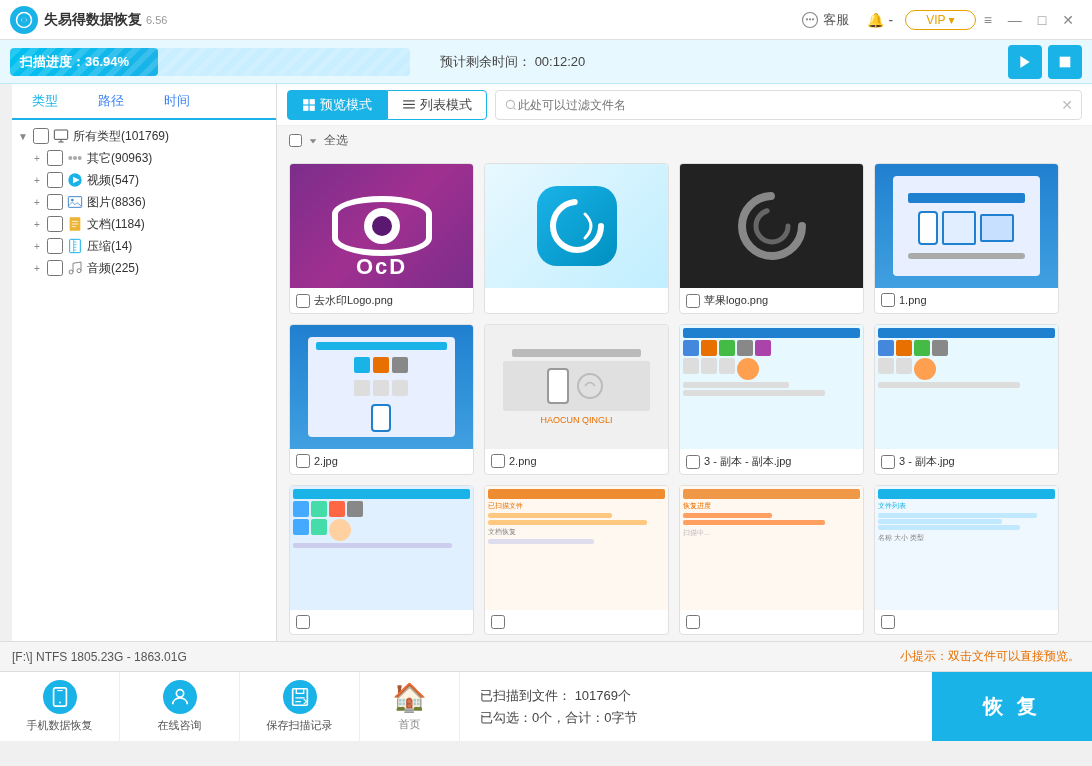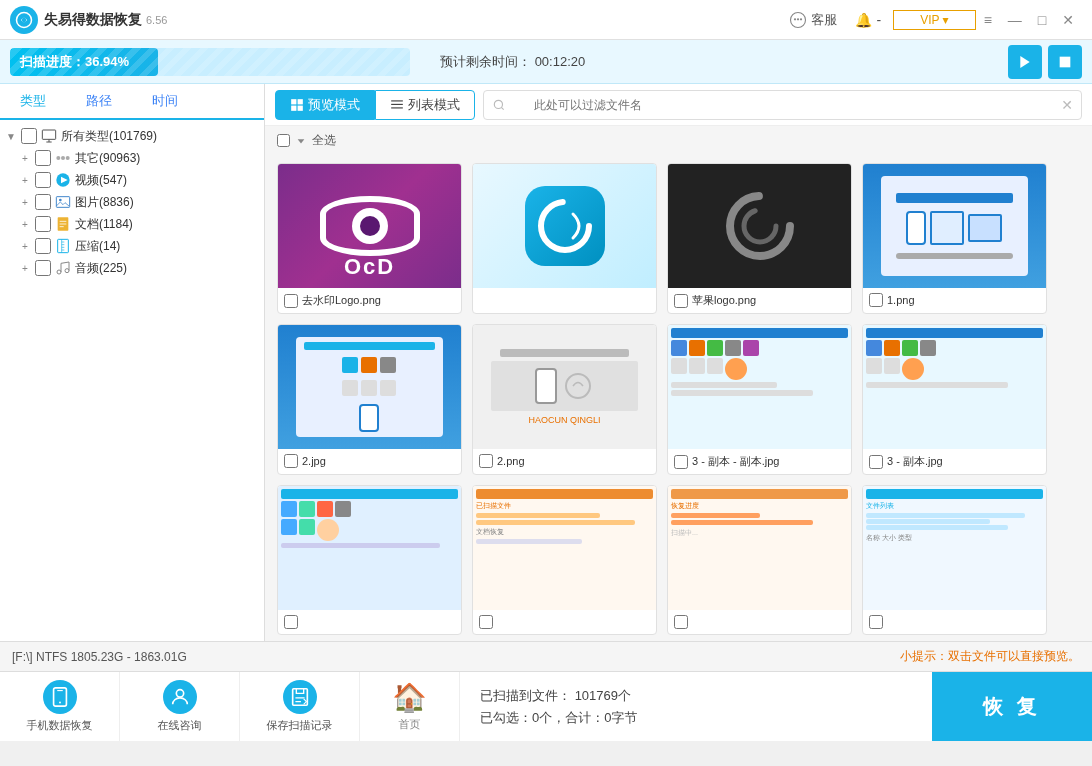--- a/index.html
+++ b/index.html
@@ -26,21 +26,21 @@
     #titlebar .app-title { color: #333; font-size: 14px; font-weight: bold; }
     #titlebar .version { color: #999; font-size: 11px; margin-left: 4px; }
     #titlebar .spacer { flex: 1; }
     .kefu-btn {
       display: flex; align-items: center; gap: 4px;
       padding: 3px 10px; cursor: pointer; color: #555; font-size: 13px;
     }
     .bell-btn { padding: 3px 8px; cursor: pointer; color: #555; font-size: 14px; }
     .vip-btn {
       background: #fff; border: 1px solid #e8a000; color: #e8a000;
-      border-radius: 0; padding: 2px 26px; font-size: 12px; cursor: pointer;
+      border-radius: 10px; padding: 2px 20px; font-size: 12px; cursor: pointer;
       margin-left: 4px;
     }
     .win-ctrl { font-size: 14px; color: #888; cursor: pointer; padding: 0 8px; }
 
     
     #progressbar-area {
       height: 44px;
       background: #e8f8ff;
       display: flex;
       align-items: center;
@@ -75,21 +75,21 @@
     .spacer { flex: 1; }
     .ctrl-btns { display: flex; gap: 6px; }
     .play-btn, .stop-btn {
       width: 34px; height: 34px; border-radius: 4px; border: none; cursor: pointer;
       display: flex; align-items: center; justify-content: center; font-size: 16px;
     }
     .play-btn { background: #1ab3e8; color: #fff; }
     .stop-btn { background: #1ab3e8; color: #fff; }
 
     
-    #main { display: flex; height: calc(766px - 40px - 44px - 55px - 70px); }
+    #main { display: flex; height: calc(766px - 40px - 44px - 55px - 70px); padding-left: 12px; }
 
     
     #left-panel {
       width: 265px; min-width: 265px;
       background: #fff;
       border-right: 1px solid #ddd;
       display: flex; flex-direction: column;
     }
     .tab-bar {
       display: flex;
@@ -130,21 +130,21 @@
     .view-btn {
       padding: 5px 14px; border: 1px solid #1ab3e8; font-size: 13px; cursor: pointer;
       display: flex; align-items: center; gap: 4px;
     }
     .view-btn.active { background: #1ab3e8; color: #fff; }
     .view-btn.inactive { background: #fff; color: #444; }
     .view-btn:first-child { border-radius: 4px 0 0 4px; }
     .view-btn:last-child { border-radius: 0 4px 4px 0; }
     .filter-input-wrap {
       flex: 1; display: flex; align-items: center;
-      border: 1px solid #ddd; border-radius: 4px; padding: 0 8px; background: #fff; height: 30px; gap: 28px;
+      border: 1px solid #ddd; border-radius: 4px; padding: 0 8px; background: #fff; height: 30px;
     }
     .filter-input { border: none; outline: none; font-size: 12px; flex: 1; color: #999; background: transparent; }
     .filter-clear { color: #bbb; cursor: pointer; font-size: 14px; }
 
     .select-all-row {
       padding: 6px 12px; display: flex; align-items: center; gap: 6px;
       background: #f5f5f5;
     }
     .select-all-row input[type=checkbox] { accent-color: #1ab3e8; }
     .select-all-row span { font-size: 12px; color: #555; }

